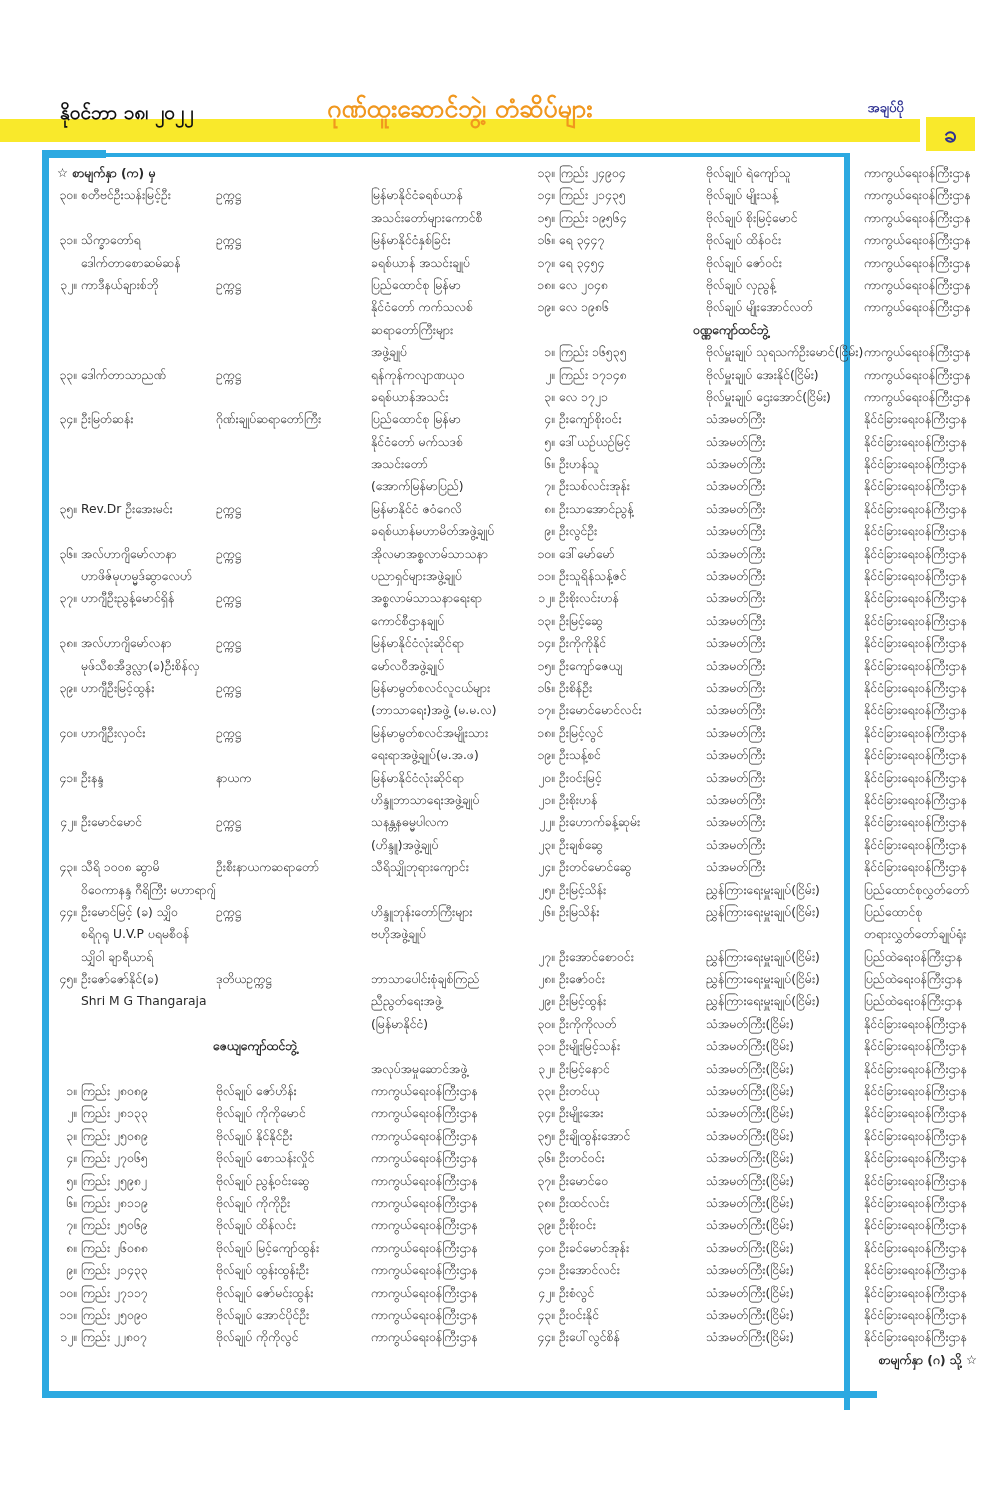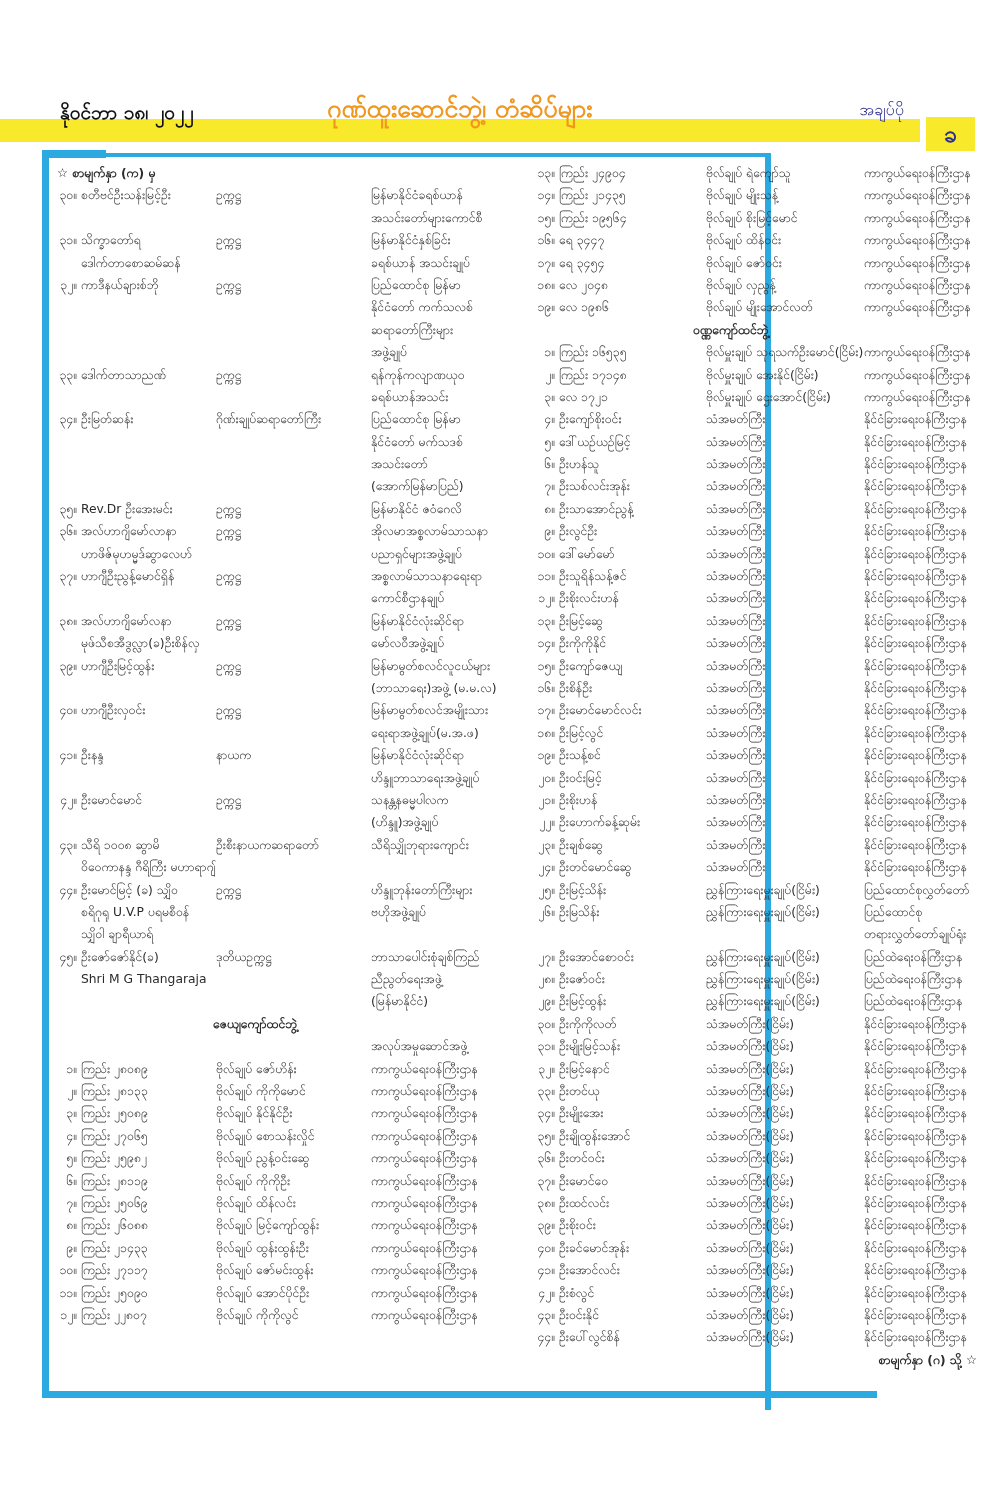--- a/index.html
+++ b/index.html
@@ -8,27 +8,27 @@
     font-family:"DejaVu Sans","Liberation Sans",sans-serif;
     color:#2b2b2b;overflow:hidden;
   }
   
   .date{position:absolute;left:60px;top:100px;font-size:19px;font-weight:bold;color:#111;white-space:nowrap;}
   .band{position:absolute;left:0;top:119px;width:920px;height:23px;background:var(--band);}
   .page-title{
     position:absolute;left:0;top:92px;width:920px;text-align:center;
     font-size:25px;font-weight:bold;color:var(--accent);z-index:2;white-space:nowrap;
   }
-  .supplement{position:absolute;right:80px;top:99px;font-size:16px;font-weight:normal;color:var(--navy);white-space:nowrap;}
+  .supplement{position:absolute;right:80px;top:99px;font-size:13px;font-weight:bold;color:var(--navy);white-space:nowrap;}
   .page-box{
     position:absolute;left:926px;top:117px;width:49px;height:34px;background:var(--band);
     color:var(--navy);font-size:23px;font-weight:bold;text-align:center;line-height:34px;
   }
   
-  .sheet{position:absolute;left:42px;top:150px;width:729px;height:1248px;}
+  .sheet{position:absolute;left:42px;top:150px;width:808px;height:1248px;}
   .bar{position:absolute;background:var(--border);}
   .bar-left{left:0;top:0;width:7px;height:1248px;}
   .bar-top-thick{left:0;top:0;width:64px;height:8px;}
   .bar-top{left:64px;top:3px;right:0;height:4px;}
   .bar-right{right:0;top:3px;width:6px;height:1257px;}
   .bar-bottom{left:0;bottom:0;width:835px;height:7px;}
   
   .col{position:absolute;top:12px;}
   .col-left{left:13px;width:442px;}
   .col-right{left:482px;width:452px;margin-left:11px;}
@@ -144,20 +144,26 @@
         <span class="c c2"></span>
         <span class="c c3">(အောက်မြန်မာပြည်)</span>
       </div>
       <div class="line">
         <span class="c c0">၃၅။</span>
         <span class="c c1">Rev.Dr ဦးအေးမင်း</span>
         <span class="c c2">ဥက္ကဋ္ဌ</span>
         <span class="c c3">မြန်မာနိုင်ငံ ဇဝံဂေလိ</span>
       </div>
       <div class="line">
+        <span class="c c0"></span>
+        <span class="c c1"></span>
+        <span class="c c2"></span>
+        <span class="c c3">ခရစ်ယာန်မဟာမိတ်အဖွဲ့ချုပ်</span>
+      </div>
+      <div class="line">
         <span class="c c0">၃၆။</span>
         <span class="c c1">အလ်ဟာဂျိမော်လာနာ</span>
         <span class="c c2">ဥက္ကဋ္ဌ</span>
         <span class="c c3">အိုလမာအစ္စလာမ်သာသနာ</span>
       </div>
       <div class="line">
         <span class="c c0"></span>
         <span class="c c1">ဟာဖိဇ်မုဟမ္မဒ်ဆွာလေဟ်</span>
         <span class="c c2"></span>
         <span class="c c3">ပညာရှင်များအဖွဲ့ချုပ်</span>

